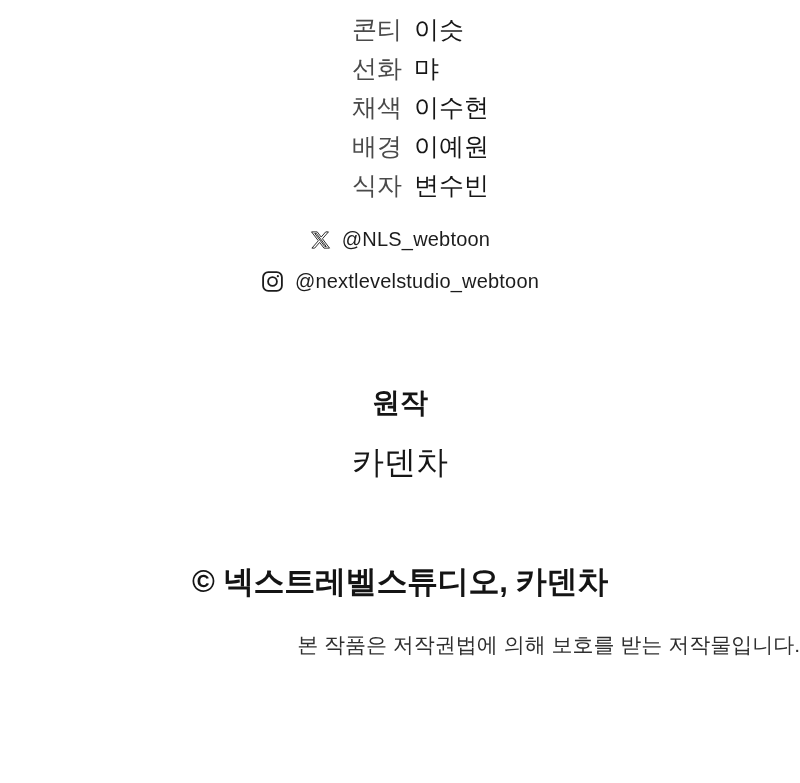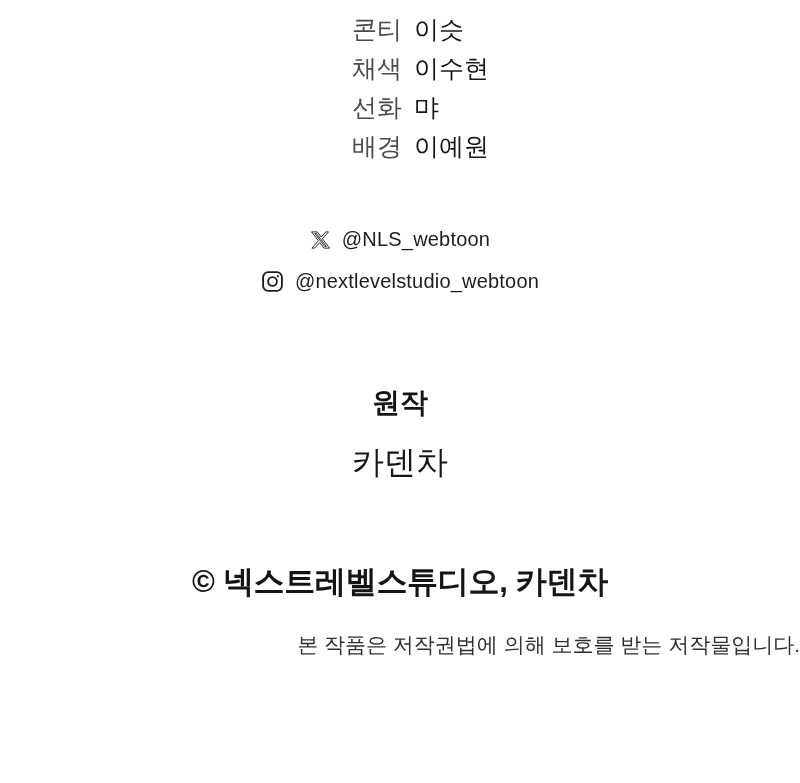--- a/index.html
+++ b/index.html
@@ -103,27 +103,30 @@
 </head>
 <body>
 
 <div class="page">
 
   <div class="credits">
     <div class="credit-row">
       <span class="role">콘티</span><span class="name">이슷</span>
     </div>
     <div class="credit-row">
+      <span class="role">선화</span><span class="name">먀</span>
+    </div>
+    <div class="credit-row">
       <span class="role">채색</span><span class="name">이수현</span>
     </div>
     <div class="credit-row">
-      <span class="role">선화</span><span class="name">먀</span>
+      <span class="role">배경</span><span class="name">이예원</span>
     </div>
     <div class="credit-row">
-      <span class="role">배경</span><span class="name">이예원</span>
+      <span class="role">식자</span><span class="name">변수빈</span>
     </div>
   </div>
 
   <div class="social">
     <div class="social-row">
       <span class="icn">
         <svg width="21" height="20" viewBox="0 0 24 24" fill="none" stroke="#1c1c1c" stroke-width="1.1">
           <path d="M18.244 2.25h3.308l-7.227 8.26 8.502 11.24H16.17l-5.214-6.817L4.99 21.75H1.68l7.73-8.835L1.254 2.25H8.08l4.713 6.231 5.451-6.231zm-1.161 17.52h1.833L7.084 4.126H5.117l11.966 15.644z"></path>
         </svg>
       </span>

